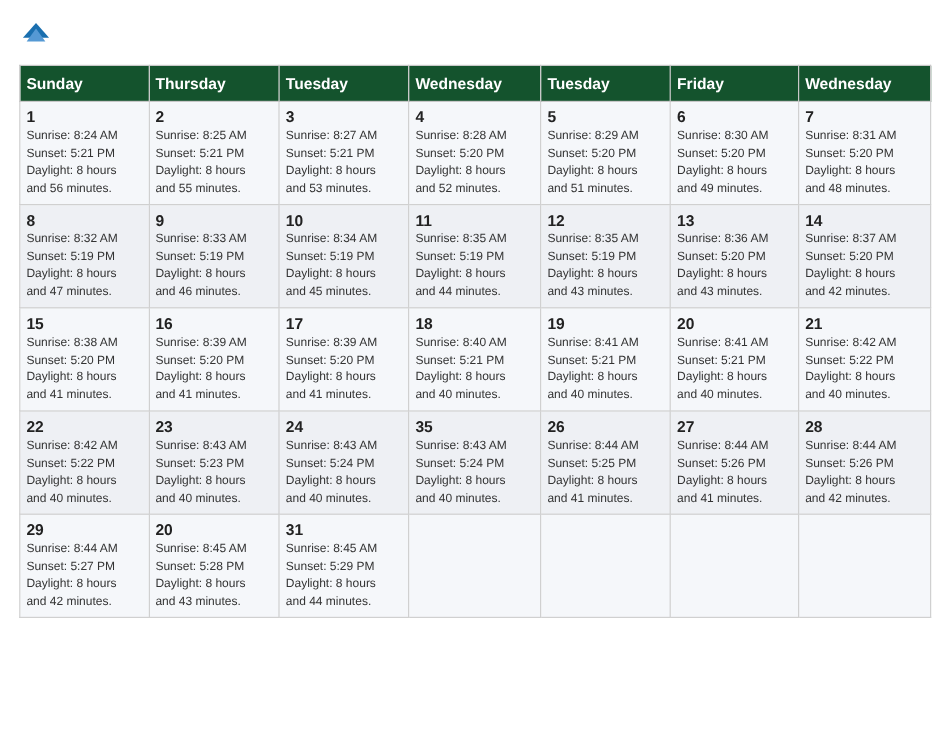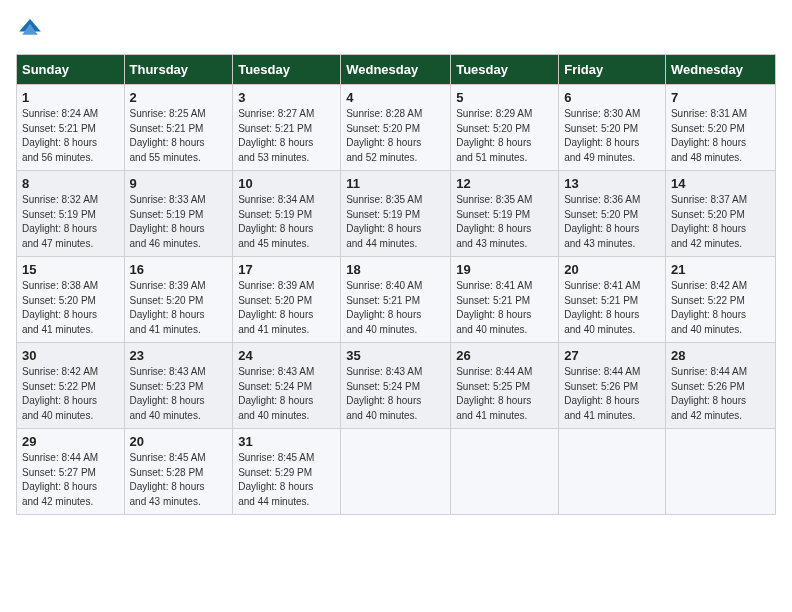--- a/index.html
+++ b/index.html
@@ -208,21 +208,21 @@
           <span class="day-num">20</span>
           <div class="day-info">Sunrise: 8:41 AM<br>Sunset: 5:21 PM<br>Daylight: 8 hours<br>and 40 minutes.</div>
         </td>
         <td>
           <span class="day-num">21</span>
           <div class="day-info">Sunrise: 8:42 AM<br>Sunset: 5:22 PM<br>Daylight: 8 hours<br>and 40 minutes.</div>
         </td>
       </tr>
       <tr>
         <td>
-          <span class="day-num">30</span>
+          <span class="day-num">22</span>
           <div class="day-info">Sunrise: 8:42 AM<br>Sunset: 5:22 PM<br>Daylight: 8 hours<br>and 40 minutes.</div>
         </td>
         <td>
           <span class="day-num">23</span>
           <div class="day-info">Sunrise: 8:43 AM<br>Sunset: 5:23 PM<br>Daylight: 8 hours<br>and 40 minutes.</div>
         </td>
         <td>
           <span class="day-num">24</span>
           <div class="day-info">Sunrise: 8:43 AM<br>Sunset: 5:24 PM<br>Daylight: 8 hours<br>and 40 minutes.</div>
         </td>

